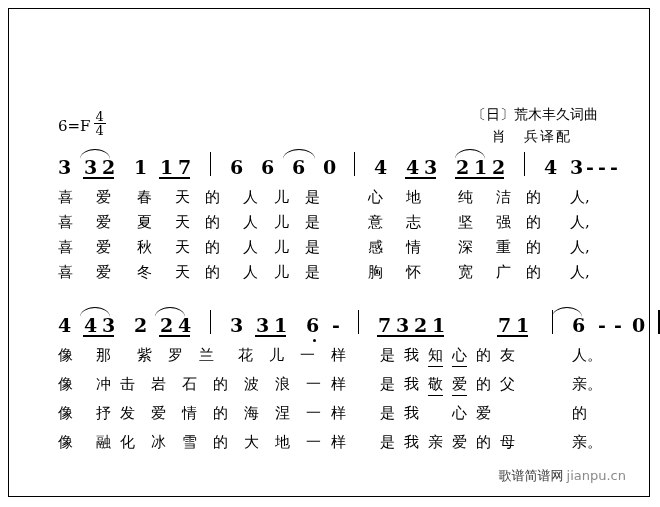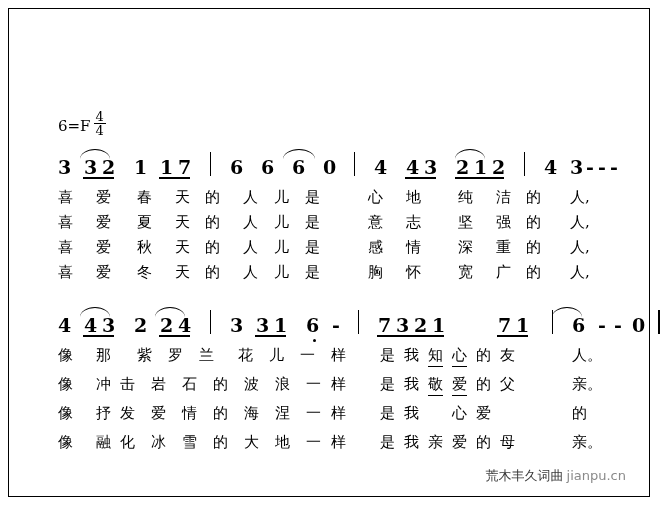--- a/index.html
+++ b/index.html
@@ -172,20 +172,22 @@
 <div id="sheet">
 
   <div class="frame"></div>
 
 
   <div class="key-sig">
     <span>6=F</span><span class="meter"><span class="num">4</span><span class="den">4</span></span>
   </div>
 
   <div class="credits">
+    <div class="line1">〔日〕荒木丰久词曲</div>
+    <div class="line2">肖　兵译配</div>
   </div>
 
   <div class="system sys1">
 
     <div class="notes">
 
       <div class="slur" style="left:22px; top:-1px; width:30px;"></div>
 
       <div class="slur" style="left:225px; top:-1px; width:32px;"></div>
 
@@ -420,16 +422,16 @@
       <div class="lw" style="left:346px;">我</div>
       <div class="lw" style="left:370px;">亲</div>
       <div class="lw" style="left:394px;">爱</div>
       <div class="lw" style="left:418px;">的</div>
       <div class="lw" style="left:442px;">母</div>
       <div class="lw" style="left:514px;">亲。</div>
     </div>
   </div>
 
   <div class="watermark">
-    <span class="cn">荒木丰久词曲</span><span class="en">jianpu.cn</span>
+    <span class="cn">歌谱简谱网</span><span class="en">jianpu.cn</span>
   </div>
 
 </div>
 
 </body></html>

